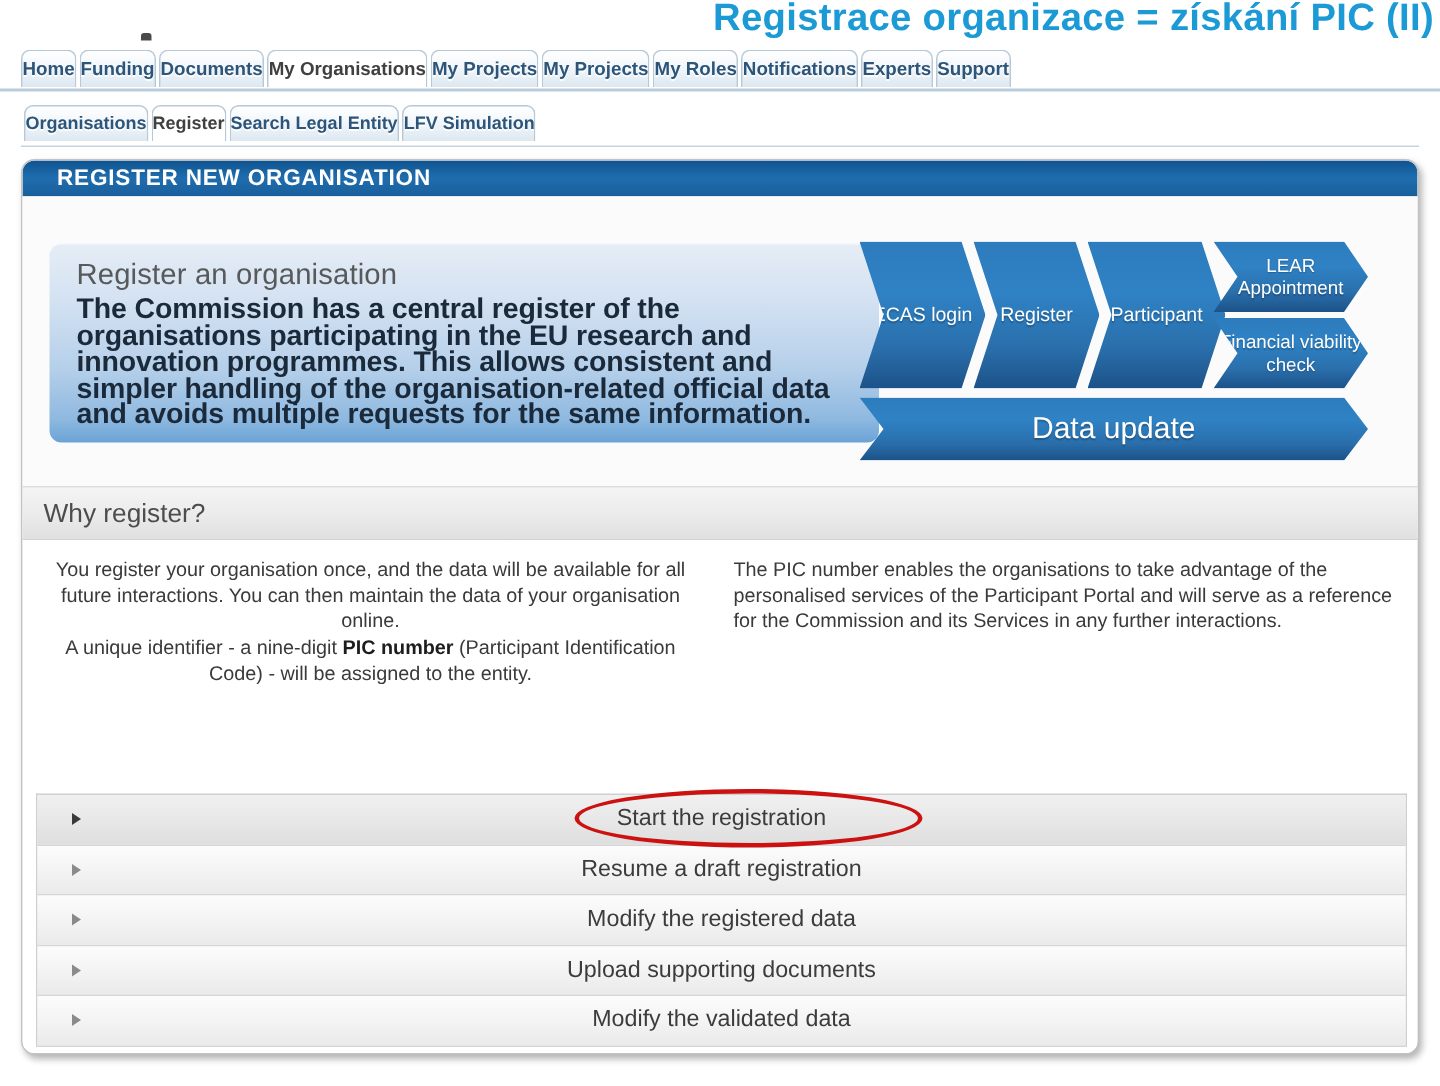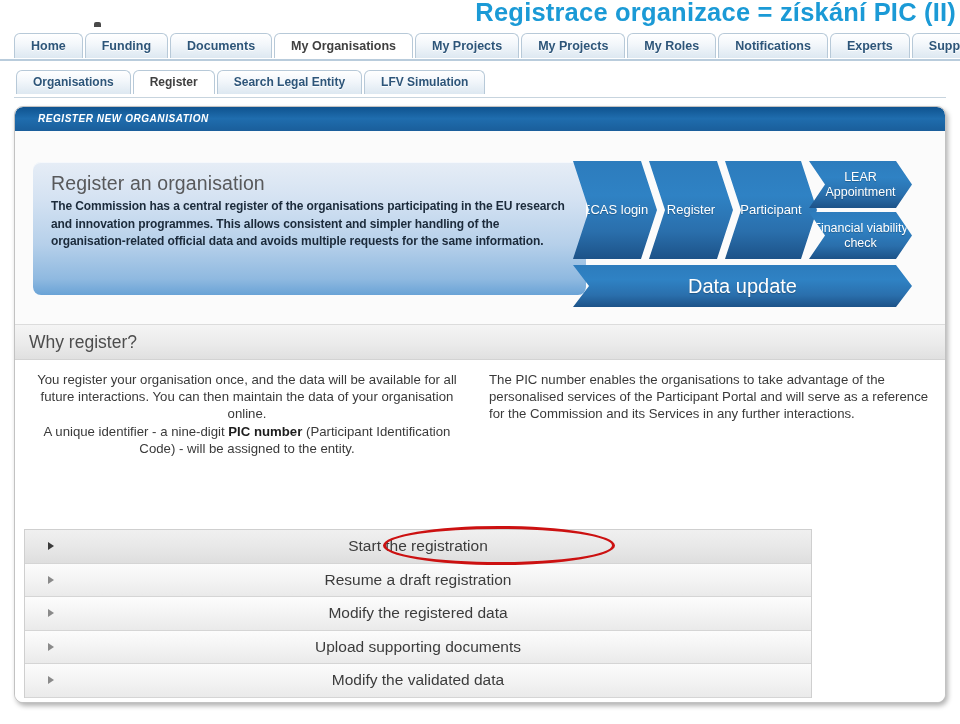--- a/index.html
+++ b/index.html
@@ -64,21 +64,21 @@
     position: absolute;
     left: 14px; top: 97px;
     width: 932px; height: 1px;
     background: #c7d4de;
   }
 
   .tab {
     position: relative;
     height: 25px;
     line-height: 24px;
-    padding: 0 16px;
+    padding: 0 0;
     font-size: 12.5px;
     font-weight: bold;
     color: #2d5579;
     border: 1px solid #b7c9d8;
     border-bottom: none;
     border-radius: 6px 6px 0 0;
     background: linear-gradient(to bottom, #ffffff 0%, #f3f7fb 42%, #dde8f1 100%);
     white-space: nowrap;
     text-shadow: 0 1px 0 rgba(255,255,255,0.9);
   }
@@ -106,27 +106,26 @@
     border: 1px solid #c2c2c2;
     border-radius: 9px;
     box-shadow: 2px 3px 5px rgba(0,0,0,0.30);
     overflow: hidden;
   }
 
   .panel-header {
     height: 24px;
     line-height: 24px;
     padding-left: 23px;
-    font-size: 10px;
+    font-size: 15px;
     font-weight: bold;
     color: #ffffff;
     letter-spacing: 0.55px;
     background: linear-gradient(to bottom, #0f538f 0%, #1f6dae 48%, #1a5e9b 100%);
     border-radius: 8px 8px 0 0;
-    font-style: italic;
   }
 
   .panel-body {
     position: relative;
     height: 571px;
     background: #ffffff;
   }
 
   
   .intro {
@@ -147,21 +146,21 @@
     box-shadow: inset 0 1px 0 rgba(255,255,255,0.65);
   }
   .intro-box h2 {
     font-size: 19.5px;
     font-weight: normal;
     color: #58595b;
     letter-spacing: 0.1px;
     margin-bottom: 3px;
   }
   .intro-box p {
-    font-size: 12px;
+    font-size: 19px;
     font-weight: bold;
     color: #1b2a3a;
     line-height: 17.6px;
     letter-spacing: -0.1px;
   }
 
   
   .flow {
     position: absolute;
     left: 558px;
@@ -226,21 +225,21 @@
   }
   .why-col-left  { width: 460px; padding-left: 14px; padding-right: 10px; text-align: center; }
   .why-col-right { width: 460px; padding-left: 14px; }
   .why-col b { font-weight: bold; color: #1d1d1d; }
 
   
   .accordion {
     position: absolute;
     left: 9px;
     top: 398px;
-    width: 788px;
+    width: 914px;
     border: 1px solid #cfcfcf;
     border-bottom: none;
   }
   .acc-row {
     position: relative;
     height: 33.5px;
     display: flex;
     align-items: center;
     justify-content: center;
     border-bottom: 1px solid #d5d5d5;

